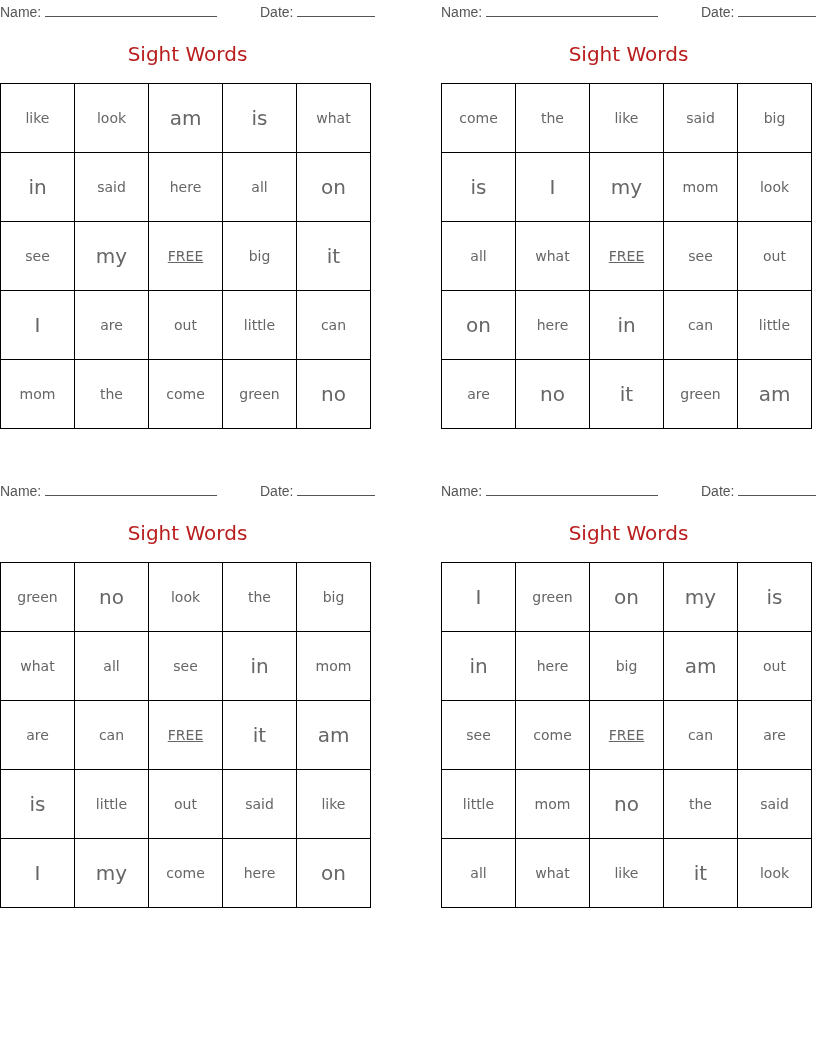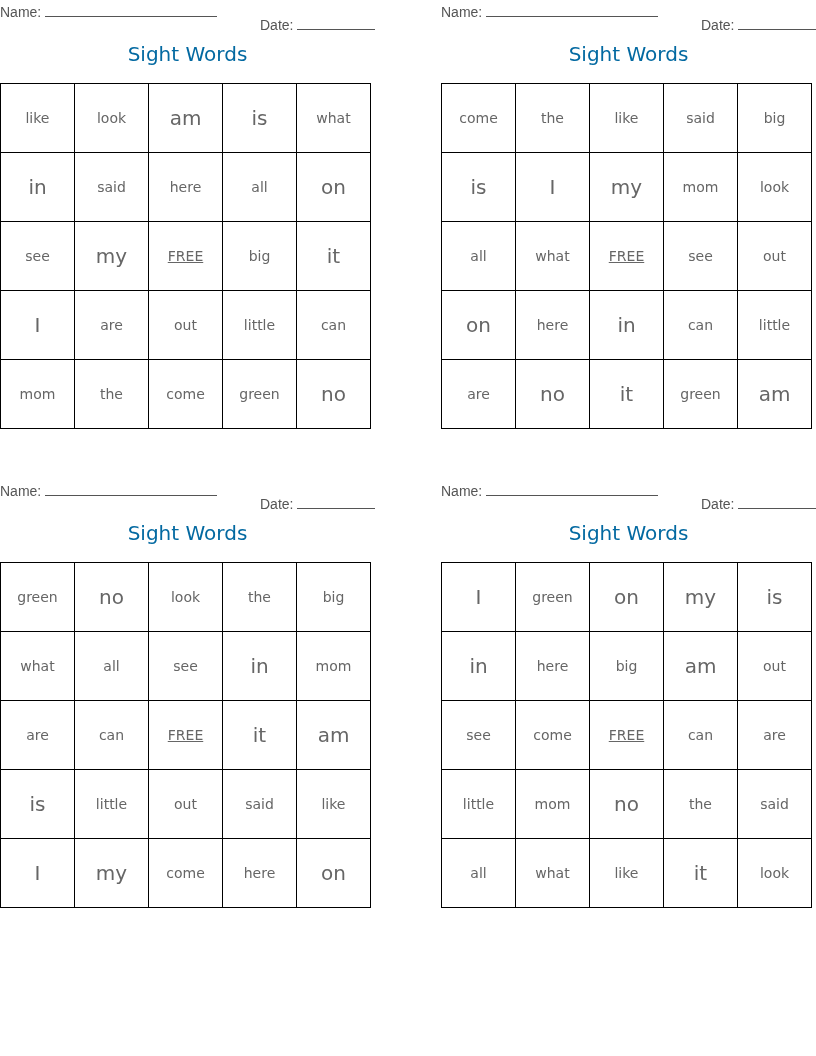--- a/index.html
+++ b/index.html
@@ -1,24 +1,24 @@
 <!DOCTYPE html>
 <html><head>
 <meta charset="utf-8">
 <style>
   html, body { margin:0; padding:0; background:#ffffff; }
   body { width:816px; height:1056px; position:relative; overflow:hidden; }
   .card { position:absolute; width:375px; }
   .hdr { position:absolute; top:0; left:0; width:375px; height:20px;
          font-family:"Liberation Sans", sans-serif; font-size:14px; color:#555555; }
   .hdr .name { position:absolute; left:0; top:3px; white-space:nowrap; }
-  .hdr .date { position:absolute; left:260px; top:16px; white-space:nowrap; }
+  .hdr .date { position:absolute; left:260px; top:3px; white-space:nowrap; }
   .line { display:inline-block; border-bottom:1px solid #555555; height:13px; vertical-align:baseline; margin-left:4px; }
   .title { position:absolute; top:42px; left:0; width:375px; text-align:center;
-           font-family:"DejaVu Sans", sans-serif; font-size:20px; color:#0369a1; }
+           font-family:"DejaVu Sans", sans-serif; font-size:20px; color:#b91c1c; }
   table.grid { position:absolute; top:83px; left:0; border-collapse:collapse; table-layout:fixed;border-radius:18px; }
   table.grid td { border:1.5px solid #000000; width:73px; height:68px; padding:0; text-align:center; vertical-align:middle;
                   font-family:"DejaVu Sans", sans-serif; color:#666666; font-size:14px; }
   table.grid td.big { font-size:20px; }
   table.grid td.free { font-weight:normal; text-decoration:underline; font-size:14px; }
 </style>
 </head>
 <body>
 
 <div>

